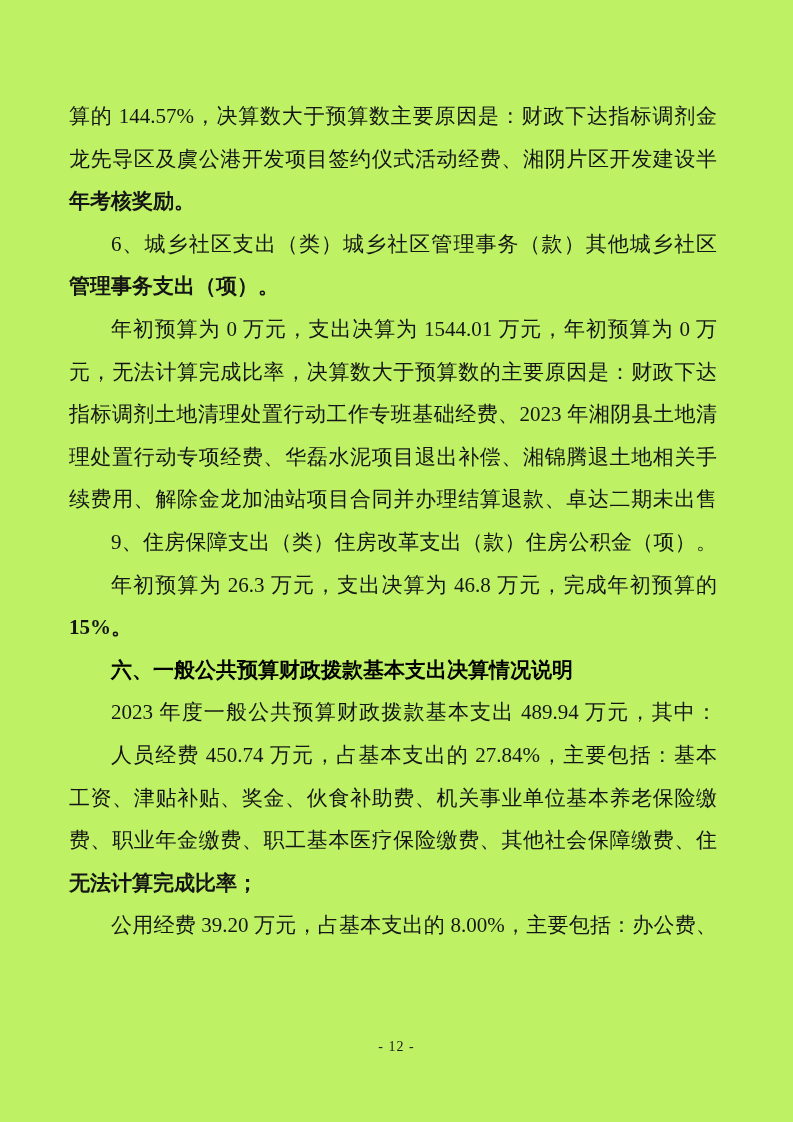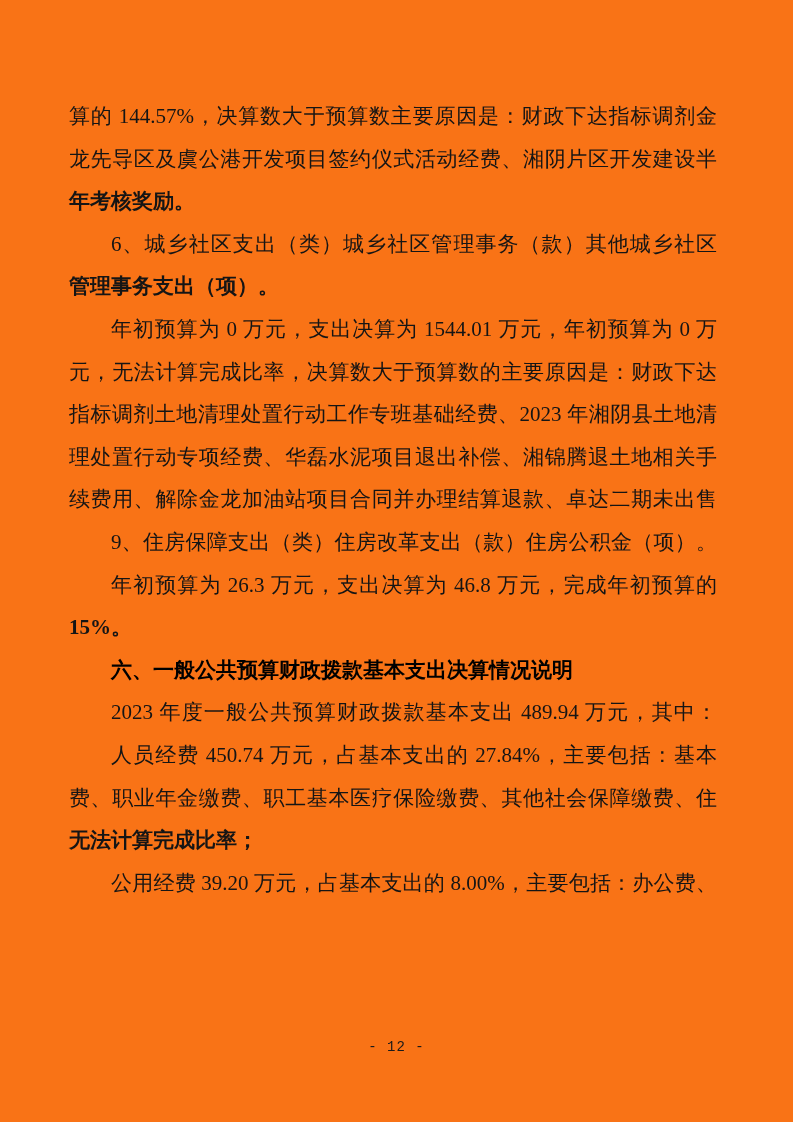--- a/index.html
+++ b/index.html
@@ -4,21 +4,21 @@
 <style>
   html, body {
     margin: 0;
     padding: 0;
     background: #ffffff;
   }
   .page {
     position: relative;
     width: 793px;
     height: 1122px;
-    background: #f97316;
+    background: #bef264;
     overflow: hidden;
     font-family: "Liberation Serif", "DejaVu Serif", serif;
     color: #151515;
   }
   .content {
     position: absolute;
     left: 69px;
     top: 95px;
     width: 648px;
     font-size: 21px;
@@ -37,21 +37,21 @@
   }
   .footer {
     position: absolute;
     top: 1039px;
     left: 0;
     width: 793px;
     text-align: center;
     font-size: 14px;
     letter-spacing: 1px;
     color: #1a1a1a;
-    font-family: Liberation Mono, monospace;
+    font-family: Liberation Serif, serif;
   }
 </style>
 </head>
 <body>
 
 <div class="page">
   <div class="content">
       <div class="para">
         <div class="line">算的 144.57%，决算数大于预算数主要原因是：财政下达指标调剂金</div>
         <div class="line">龙先导区及虞公港开发项目签约仪式活动经费、湘阴片区开发建设半</div>
@@ -76,20 +76,21 @@
         <div class="line end">15%。</div>
       </div>
       <div class="para indent heading">
         <div class="line end">六、一般公共预算财政拨款基本支出决算情况说明</div>
       </div>
       <div class="para indent">
         <div class="line">2023 年度一般公共预算财政拨款基本支出 489.94 万元，其中：</div>
       </div>
       <div class="para indent">
         <div class="line">人员经费 450.74 万元，占基本支出的 27.84%，主要包括：基本</div>
+        <div class="line">工资、津贴补贴、奖金、伙食补助费、机关事业单位基本养老保险缴</div>
         <div class="line">费、职业年金缴费、职工基本医疗保险缴费、其他社会保障缴费、住</div>
         <div class="line end">无法计算完成比率；</div>
       </div>
       <div class="para indent">
         <div class="line">公用经费 39.20 万元，占基本支出的 8.00%，主要包括：办公费、</div>
       </div>
     </div>
   <div class="footer">- 12 -</div>
 </div>
 

